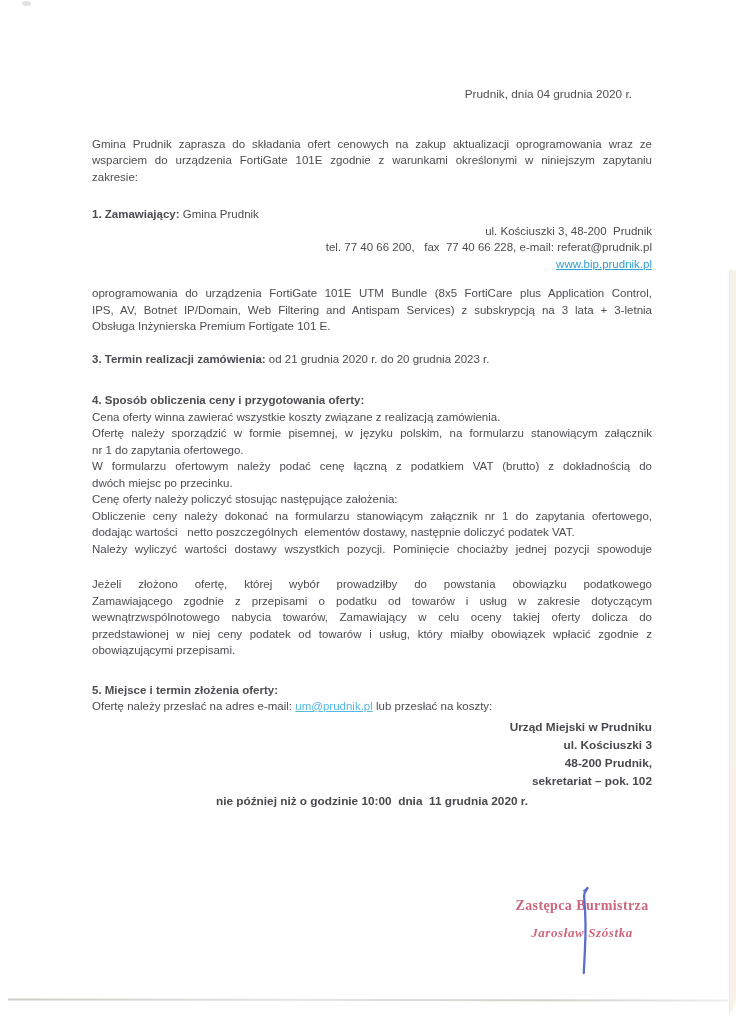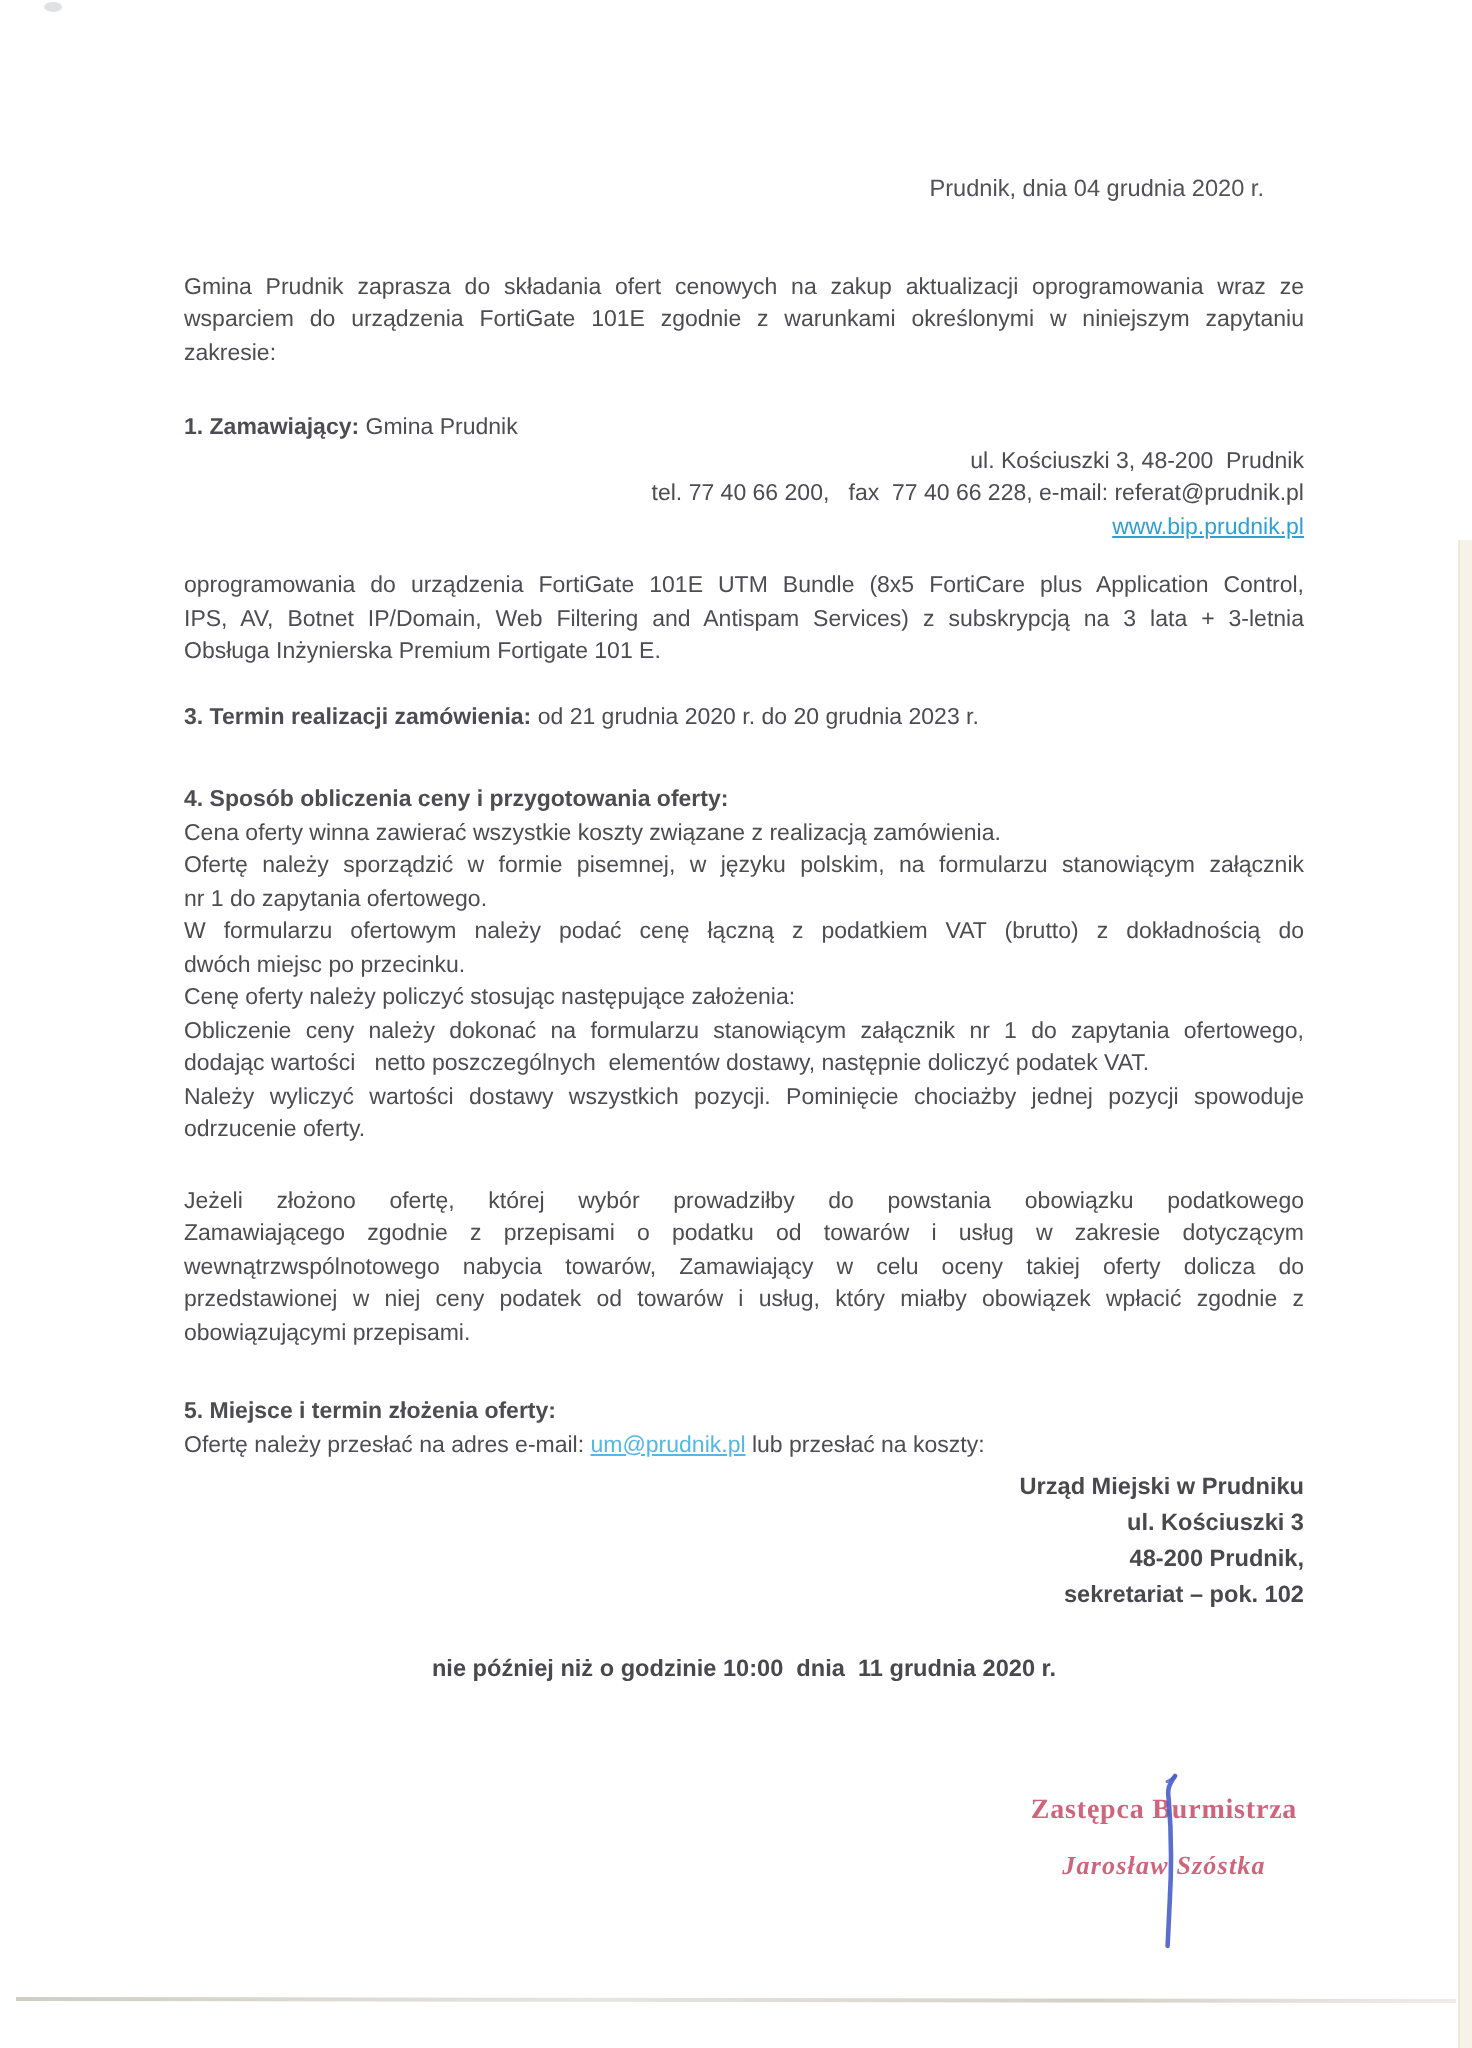--- a/index.html
+++ b/index.html
@@ -10,21 +10,21 @@
     --signature_blue:#4a5ec6;
   }
   html,body{margin:0;padding:0;}
   body{
     width:736px;height:1024px;
     background:#ffffff;
     font-family:"Liberation Sans", sans-serif;
     color:var(--text);
   }
   .page{
-    position:relative;width:736px;height:1024px;background:#ffffff;overflow:hidden;
+    position:relative;width:736px;height:1024px;background:#ffffff;overflow:hidden;border-radius:27px;
   }
   .content{
     position:absolute;left:92px;top:0;width:560px;
     font-size:11.5px;line-height:16.5px;
   }
   .line{white-space:pre-wrap;}
   .jline{
     text-align:justify;
     text-align-last:justify;
     white-space:normal;
@@ -50,21 +50,21 @@
     color:var(--link_blue);
     text-decoration:underline;
     cursor:pointer;
   }
   a.doclink.light{color:var(--link_light);}
   .addr-block{
     margin-top:3px;text-align:right;font-weight:bold;
     font-size:11.8px;line-height:18px;color:#48484e;
   }
   .deadline{
-    margin-top:20px;text-align:center;font-weight:bold;
+    margin-top:3px;text-align:center;font-weight:bold;
     font-size:11.8px;white-space:pre-wrap;color:#48484e;
   }
   .stamp{
     position:absolute;left:492px;top:898px;width:180px;
     text-align:center;opacity:.88;
   }
   .stamp-role{
     font-family:"Liberation Serif", serif;
     font-weight:bold;font-size:14px;letter-spacing:.4px;
     color:var(--stamp_red);
@@ -132,21 +132,20 @@
     <div>
       <div class="line">Cena oferty winna zawierać wszystkie koszty związane z realizacją zamówienia.</div>
       <div class="jline">Ofertę należy sporządzić w formie pisemnej, w języku polskim, na formularzu stanowiącym załącznik</div>
       <div class="line">nr 1 do zapytania ofertowego.</div>
       <div class="jline">W formularzu ofertowym należy podać cenę łączną z podatkiem VAT (brutto) z dokładnością do</div>
       <div class="line">dwóch miejsc po przecinku.</div>
       <div class="line">Cenę oferty należy policzyć stosując następujące założenia:</div>
       <div class="jline">Obliczenie ceny należy dokonać na formularzu stanowiącym załącznik nr 1 do zapytania ofertowego,</div>
       <div class="line">dodając wartości   netto poszczególnych  elementów dostawy, następnie doliczyć podatek VAT.</div>
       <div class="jline">Należy wyliczyć wartości dostawy wszystkich pozycji. Pominięcie chociażby jednej pozycji spowoduje</div>
-      <div class="line">odrzucenie oferty.</div>
     </div>
 
     <div class="tax">
       <div class="jline">Jeżeli złożono ofertę, której wybór prowadziłby do powstania obowiązku podatkowego</div>
       <div class="jline">Zamawiającego zgodnie z przepisami o podatku od towarów i usług w zakresie dotyczącym</div>
       <div class="jline">wewnątrzwspólnotowego nabycia towarów, Zamawiający w celu oceny takiej oferty dolicza do</div>
       <div class="jline">przedstawionej w niej ceny podatek od towarów i usług, który miałby obowiązek wpłacić zgodnie z</div>
       <div class="line">obowiązującymi przepisami.</div>
     </div>
 

